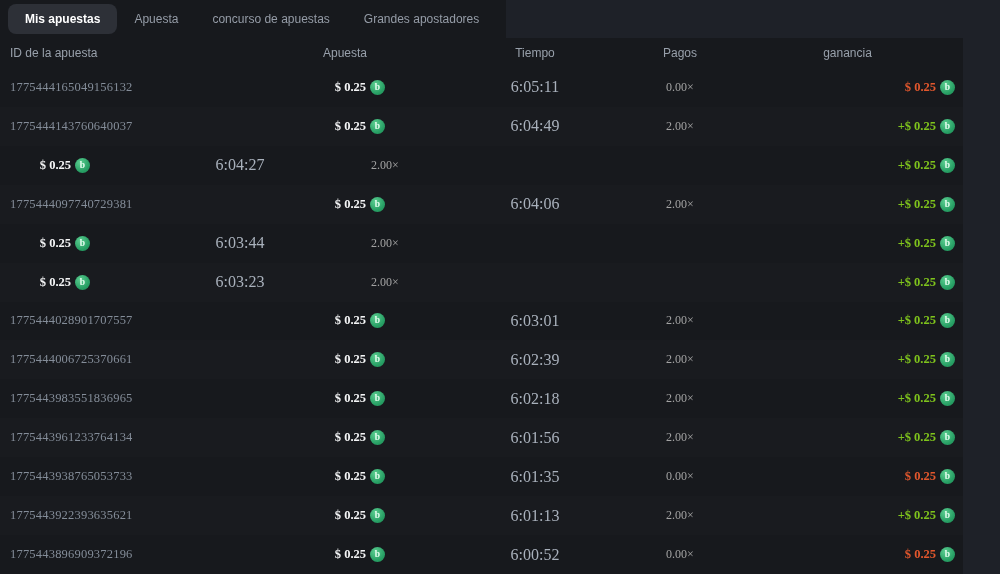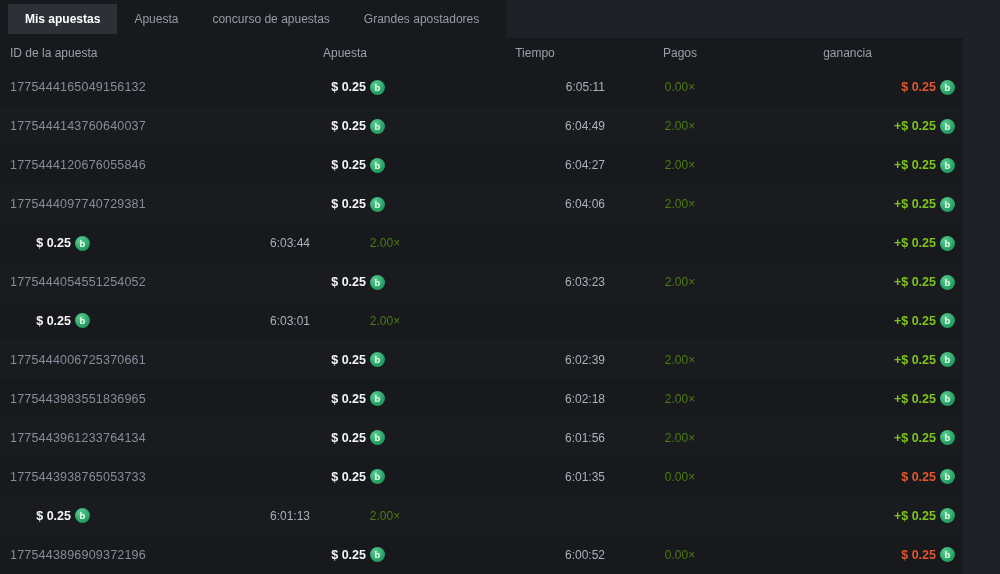--- a/index.html
+++ b/index.html
@@ -14,56 +14,56 @@
   
   .tabbar{height:38px;display:flex;align-items:stretch;}
   .tabs-group{
     display:inline-flex;align-items:center;
     background:#17191d;
     padding:4px 10px 4px 8px;
   }
   .tab{
     border:none;background:transparent;cursor:pointer;
     font-family:inherit;font-size:12px;color:#959ca7;
-    padding:8px 17px;border-radius:0;white-space:nowrap;
+    padding:8px 17px;border-radius:8px;white-space:nowrap;
     line-height:14px;
   }
   .tab.active{background:#2d3037;color:#ffffff;font-weight:bold;}
   
   .panel{
     width:963px;height:536px;
     background:#17191d;
     display:flex;flex-direction:column;
   }
   .thead{
     height:30px;flex:0 0 30px;
     display:flex;align-items:center;
     font-size:12px;color:#98a0ab;
     padding:0 0 0 10px;
   }
-  .tbody{flex:1;display:flex;flex-direction:column;}
+  .tbody{flex:1;display:flex;flex-direction:column;font-family:Liberation Serif, serif;}
   .row{
     flex:1;display:flex;align-items:center;
     padding:0 0 0 10px;
   }
   .row:nth-child(even){background:rgba(255,255,255,0.013);}
   
   .c{overflow:hidden;white-space:nowrap;}
   .c.id{width:295px;flex:0 0 295px;text-align:left;}
   .c.bet{width:80px;flex:0 0 80px;}
   .c.time{width:140px;flex:0 0 140px;margin-left:80px;text-align:center;}
   .c.pay{width:120px;flex:0 0 120px;margin-left:15px;text-align:center;}
   .c.win{flex:1;text-align:center;padding-right:8px;}
   .thead .c.bet{text-align:center;}
   
   .row .c.id{color:#848d99;font-size:12.5px;letter-spacing:0.2px;}
   .row .c.bet{display:flex;align-items:center;justify-content:flex-end;gap:4px;
               color:#f4f5f6;font-size:12.5px;font-weight:bold;}
-  .row .c.time{color:#a9b1bc;font-size:12px;text-align:right;}
-  .row .c.pay{color:#4d7c0f;font-size:12px;}
+  .row .c.time{color:#a9b1bc;font-size:16px;}
+  .row .c.pay{color:#a3a3a3;font-size:12px;}
   .row .c.win{display:flex;align-items:center;justify-content:flex-end;gap:4px;
               font-size:12.5px;font-weight:bold;}
   .coin{
     display:inline-flex;align-items:center;justify-content:center;
     width:15px;height:15px;border-radius:50%;
     background:radial-gradient(circle at 35% 30%, #5bcd90, #28a065 62%, #1d8a53);
     color:#eafff3;font-size:9.5px;font-weight:bold;line-height:15px;
     flex:0 0 15px;
   }
 </style>
@@ -110,21 +110,20 @@
       <span class="coin">b</span>
     </div>
     <div class="c time">6:04:49</div>
     <div class="c pay">2.00×</div>
     <div class="c win" style="color: rgb(127, 196, 28);">
       <span class="val">+$ 0.25</span>
       <span class="coin">b</span>
     </div>
   </div>
         <div class="row">
-    <div class="c id">1775444120676055846</div>
     <div class="c bet">
       <span class="val">$ 0.25</span>
       <span class="coin">b</span>
     </div>
     <div class="c time">6:04:27</div>
     <div class="c pay">2.00×</div>
     <div class="c win" style="color: rgb(127, 196, 28);">
       <span class="val">+$ 0.25</span>
       <span class="coin">b</span>
     </div>
@@ -148,33 +147,33 @@
       <span class="coin">b</span>
     </div>
     <div class="c time">6:03:44</div>
     <div class="c pay">2.00×</div>
     <div class="c win" style="color: rgb(127, 196, 28);">
       <span class="val">+$ 0.25</span>
       <span class="coin">b</span>
     </div>
   </div>
         <div class="row">
-    <div class="c id">1775444054551254052</div>
     <div class="c bet">
       <span class="val">$ 0.25</span>
       <span class="coin">b</span>
     </div>
     <div class="c time">6:03:23</div>
     <div class="c pay">2.00×</div>
     <div class="c win" style="color: rgb(127, 196, 28);">
       <span class="val">+$ 0.25</span>
       <span class="coin">b</span>
     </div>
   </div>
         <div class="row">
+    <div class="c id">1775444028901707557</div>
     <div class="c bet">
       <span class="val">$ 0.25</span>
       <span class="coin">b</span>
     </div>
     <div class="c time">6:03:01</div>
     <div class="c pay">2.00×</div>
     <div class="c win" style="color: rgb(127, 196, 28);">
       <span class="val">+$ 0.25</span>
       <span class="coin">b</span>
     </div>
@@ -225,20 +224,21 @@
       <span class="coin">b</span>
     </div>
     <div class="c time">6:01:35</div>
     <div class="c pay">0.00×</div>
     <div class="c win" style="color: rgb(226, 87, 45);">
       <span class="val">$ 0.25</span>
       <span class="coin">b</span>
     </div>
   </div>
         <div class="row">
+    <div class="c id">1775443922393635621</div>
     <div class="c bet">
       <span class="val">$ 0.25</span>
       <span class="coin">b</span>
     </div>
     <div class="c time">6:01:13</div>
     <div class="c pay">2.00×</div>
     <div class="c win" style="color: rgb(127, 196, 28);">
       <span class="val">+$ 0.25</span>
       <span class="coin">b</span>
     </div>

